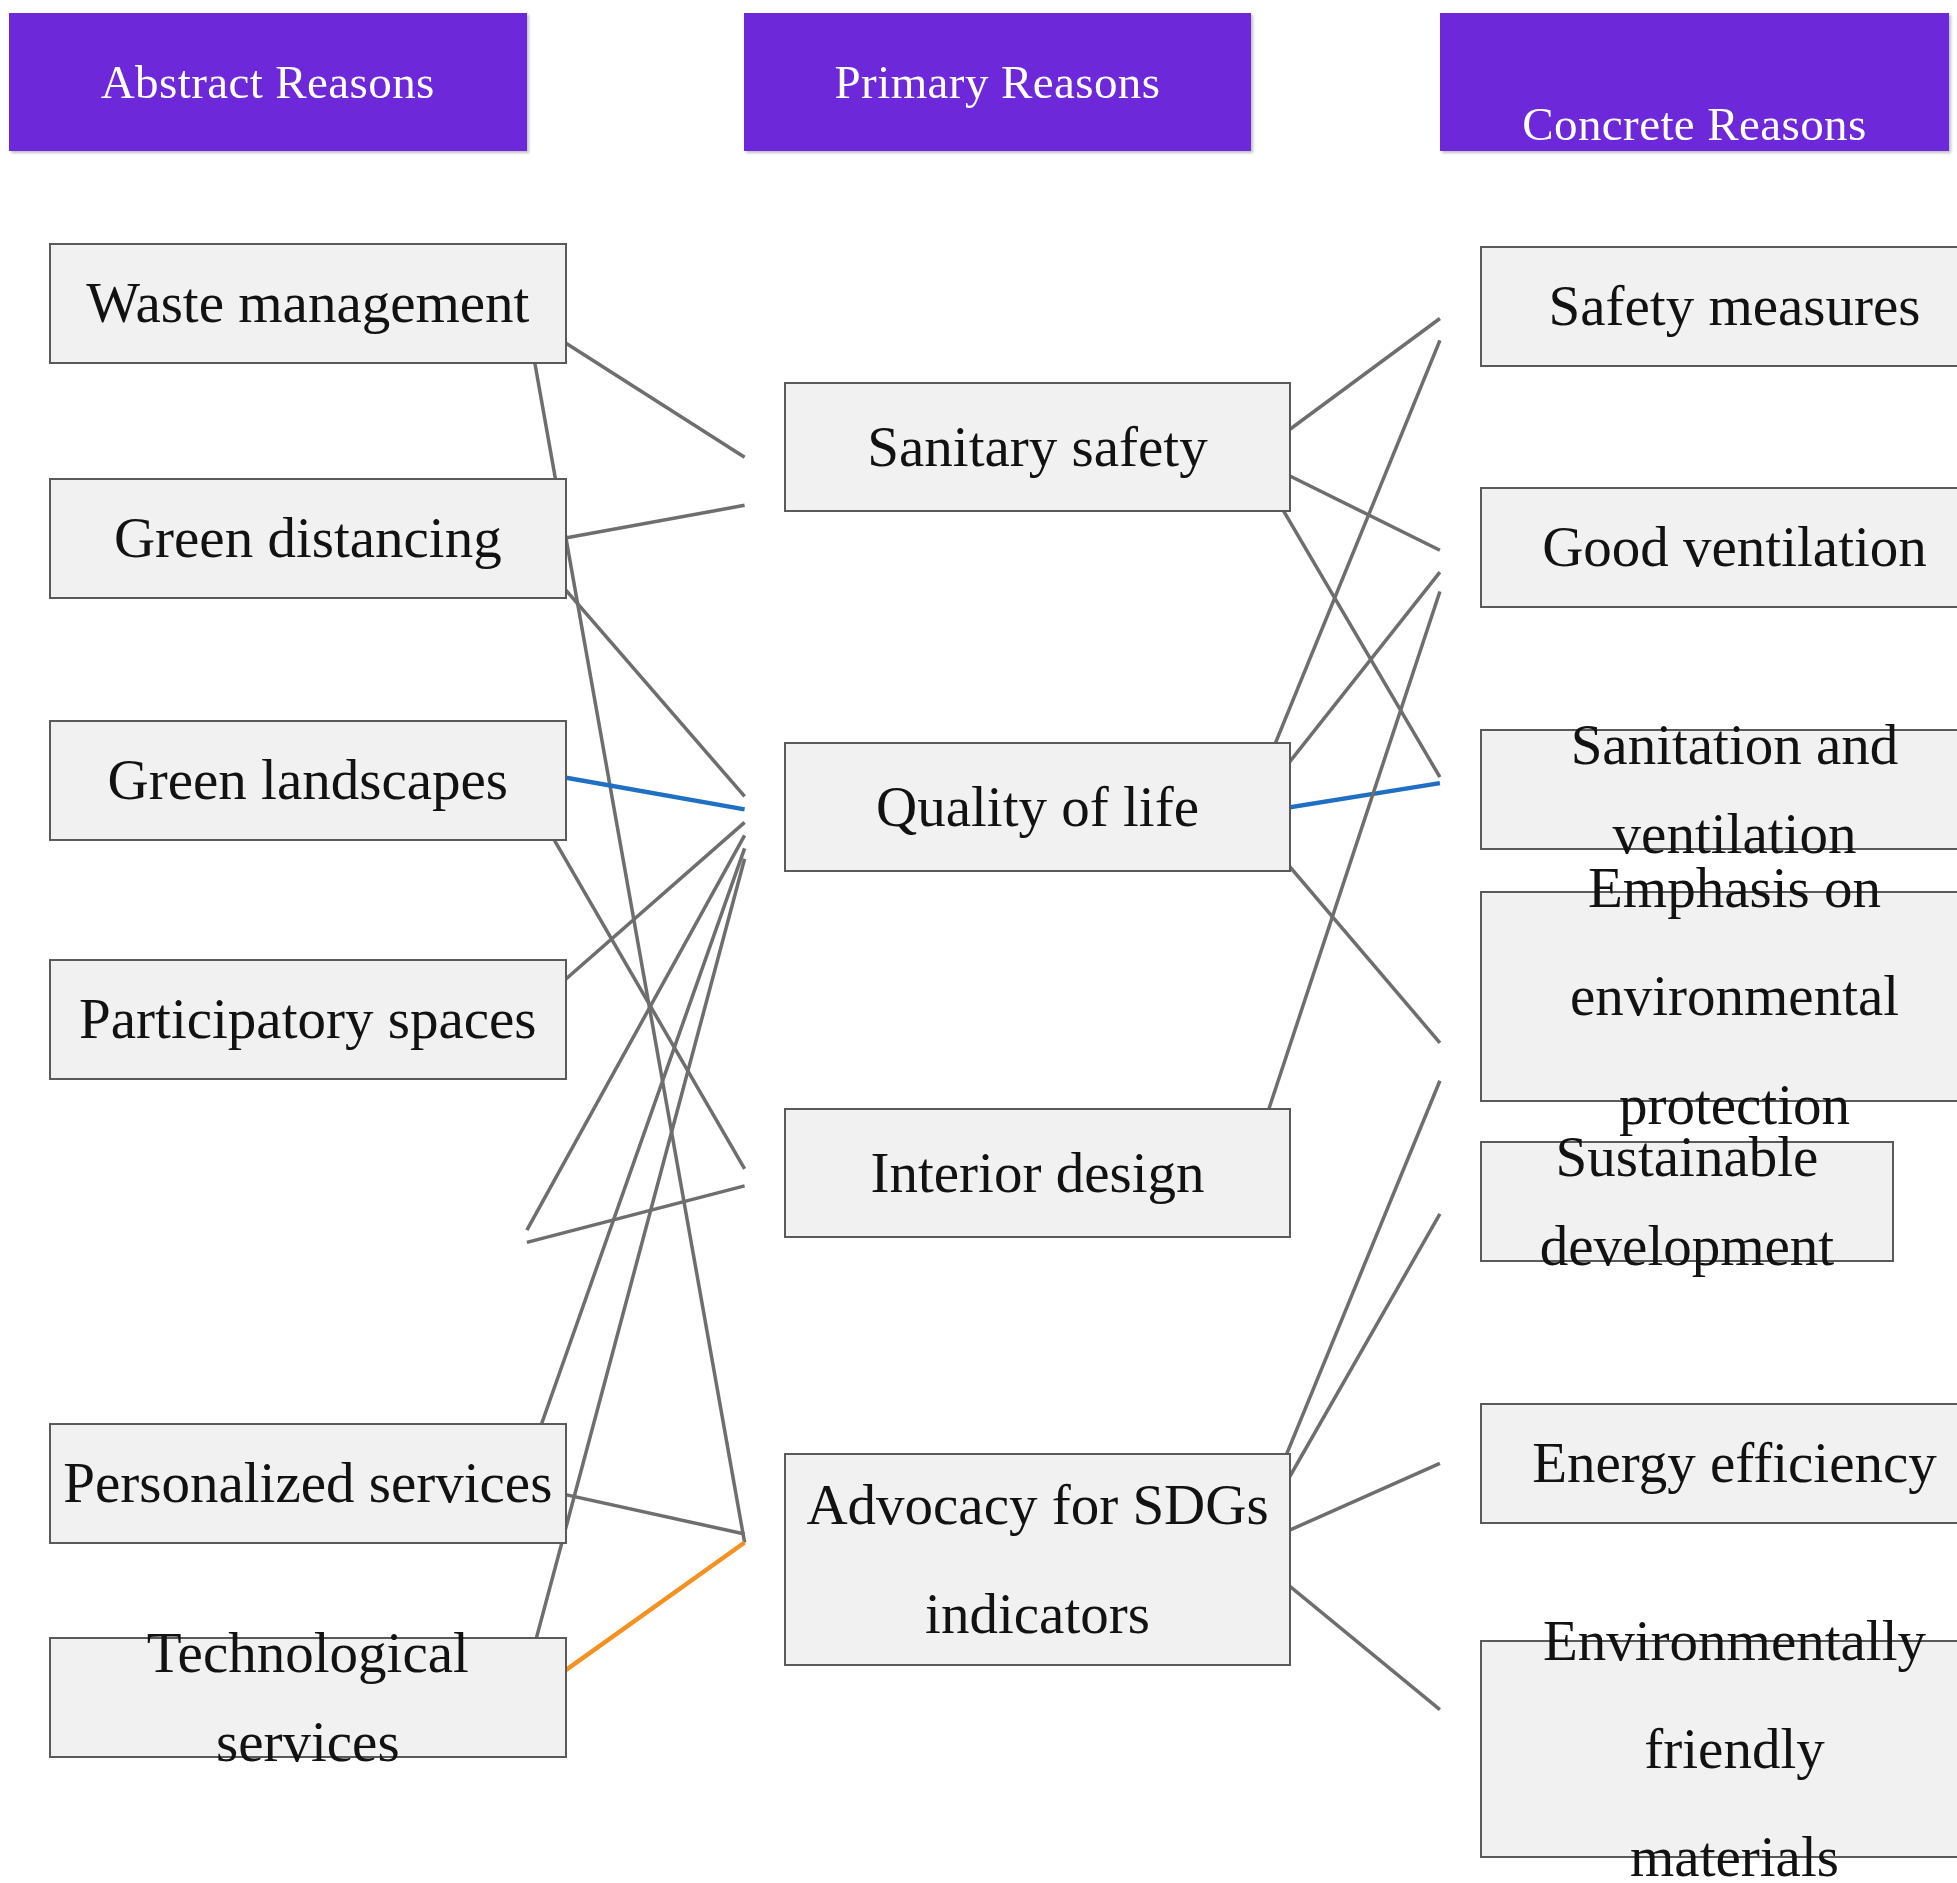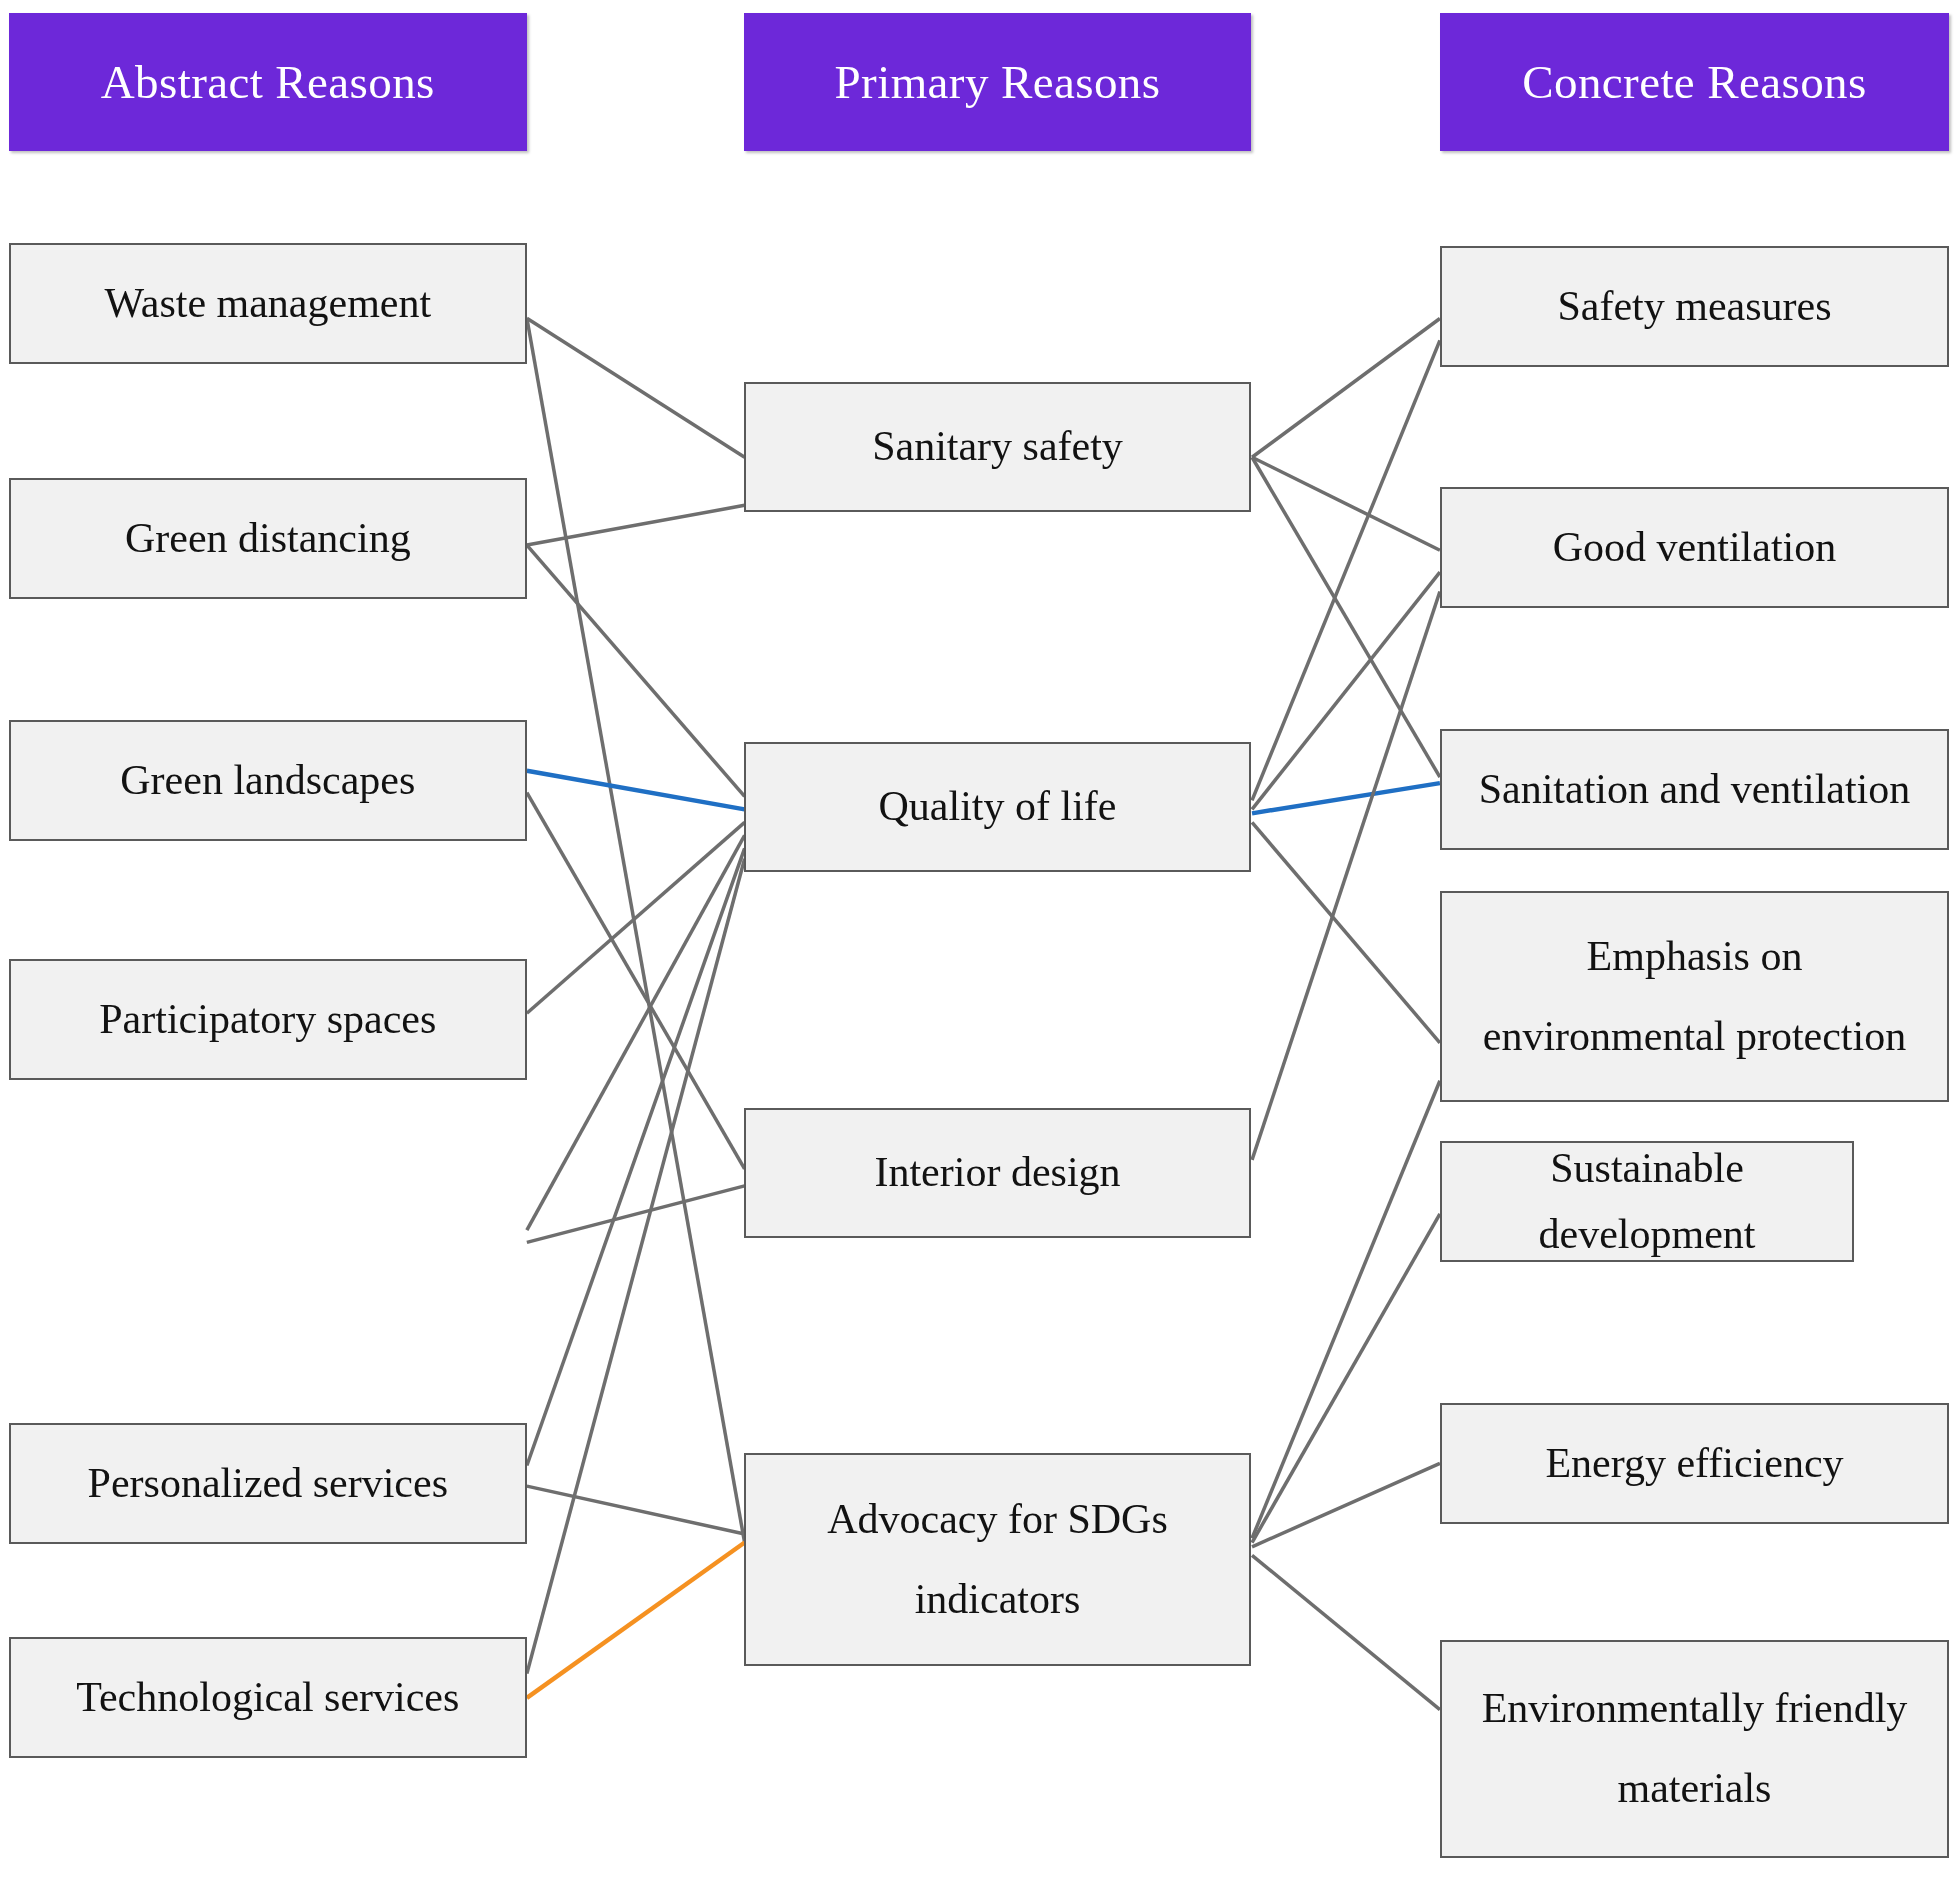--- a/index.html
+++ b/index.html
@@ -9,22 +9,23 @@
   #edges{position:absolute;left:0;top:0;width:1958px;height:1884px;pointer-events:none;}
   .hdr{
     position:absolute;background:#6d28d9;color:#ffffff;
     display:flex;align-items:center;justify-content:center;
     font-size:47px;letter-spacing:0.4px;
     box-shadow:1.8px 1.8px 2.6px rgba(0,0,0,.25);
   }
   .node{
     position:absolute;background:#f1f1f1;border:2.6px solid #5a5a5a;
     display:flex;align-items:center;justify-content:center;text-align:center;
-    font-size:42px;color:#121212;line-height:1.55;padding:0 8.8px;
+    font-size:57px;color:#121212;line-height:1.55;padding:0 8.8px;
     box-sizing:border-box;
+    margin-left:40px;
   }
   .node.two{line-height:1.9;}
 </style>
 </head>
 <body>
 
 <div id="stage">
 
   <svg id="edges" viewBox="0 0 2230 2146" xmlns="http://www.w3.org/2000/svg">
       <line x1="600" y1="362.56" x2="848" y2="520.84" stroke="#6e6e6e" stroke-width="4"></line>
@@ -53,21 +54,21 @@
       <line x1="1426" y1="1761.92" x2="1640" y2="1667" stroke="#6e6e6e" stroke-width="4"></line>
       <line x1="1426" y1="1771.64" x2="1640" y2="1947.36" stroke="#6e6e6e" stroke-width="4"></line>
     </svg>
 
   <div class="hdr" style="left:8.8px;top:13px;width:518px;height:138px;">
     <span>Abstract Reasons</span>
   </div>
   <div class="hdr" style="left:744px;top:13px;width:507px;height:138px;">
     <span>Primary Reasons</span>
   </div>
-  <div class="hdr" style="left:1440px;top:13px;width:509px;height:138px;">
+  <div class="hdr" style="left:1440px;top:13px;width:509px;height:138px;align-items:flex-end;">
     <span>Concrete Reasons</span>
   </div>
 
   <div class="node" style="left:8.8px;top:243px;width:518px;height:121px;">
     <span>Waste management</span>
   </div>
   <div class="node" style="left:8.8px;top:478px;width:518px;height:121px;">
     <span>Green distancing</span>
   </div>
   <div class="node" style="left:8.8px;top:720px;width:518px;height:121px;">

